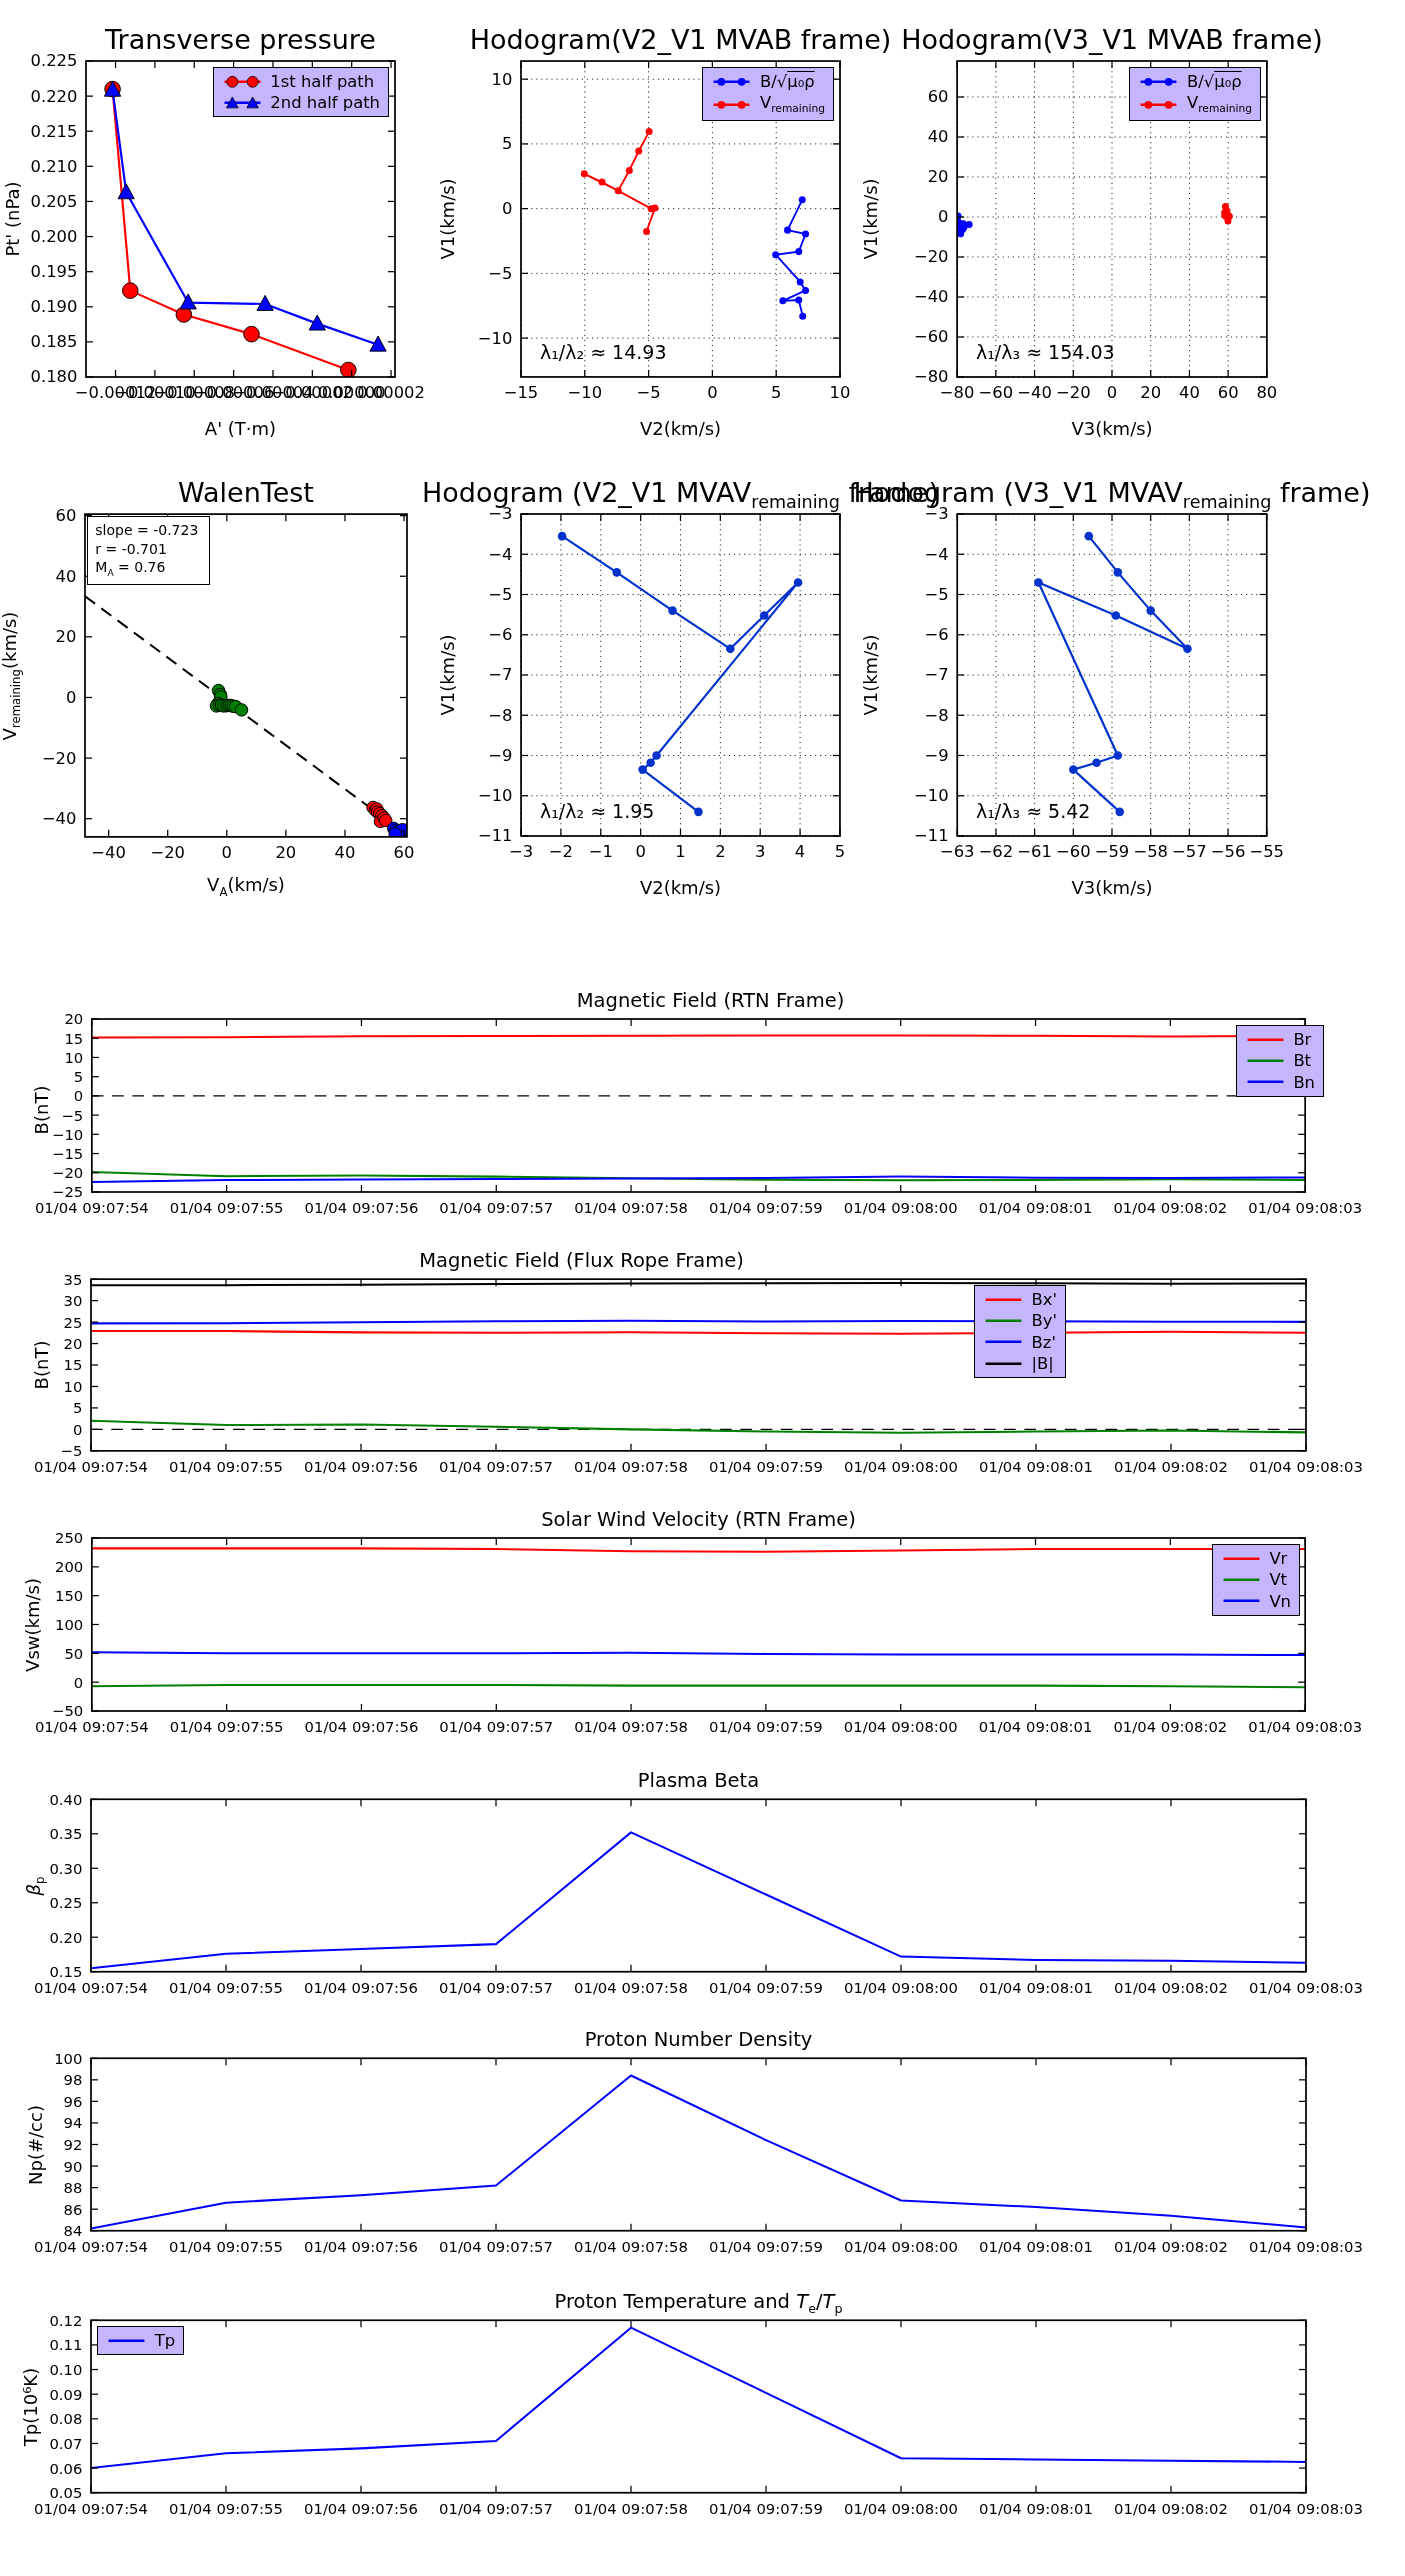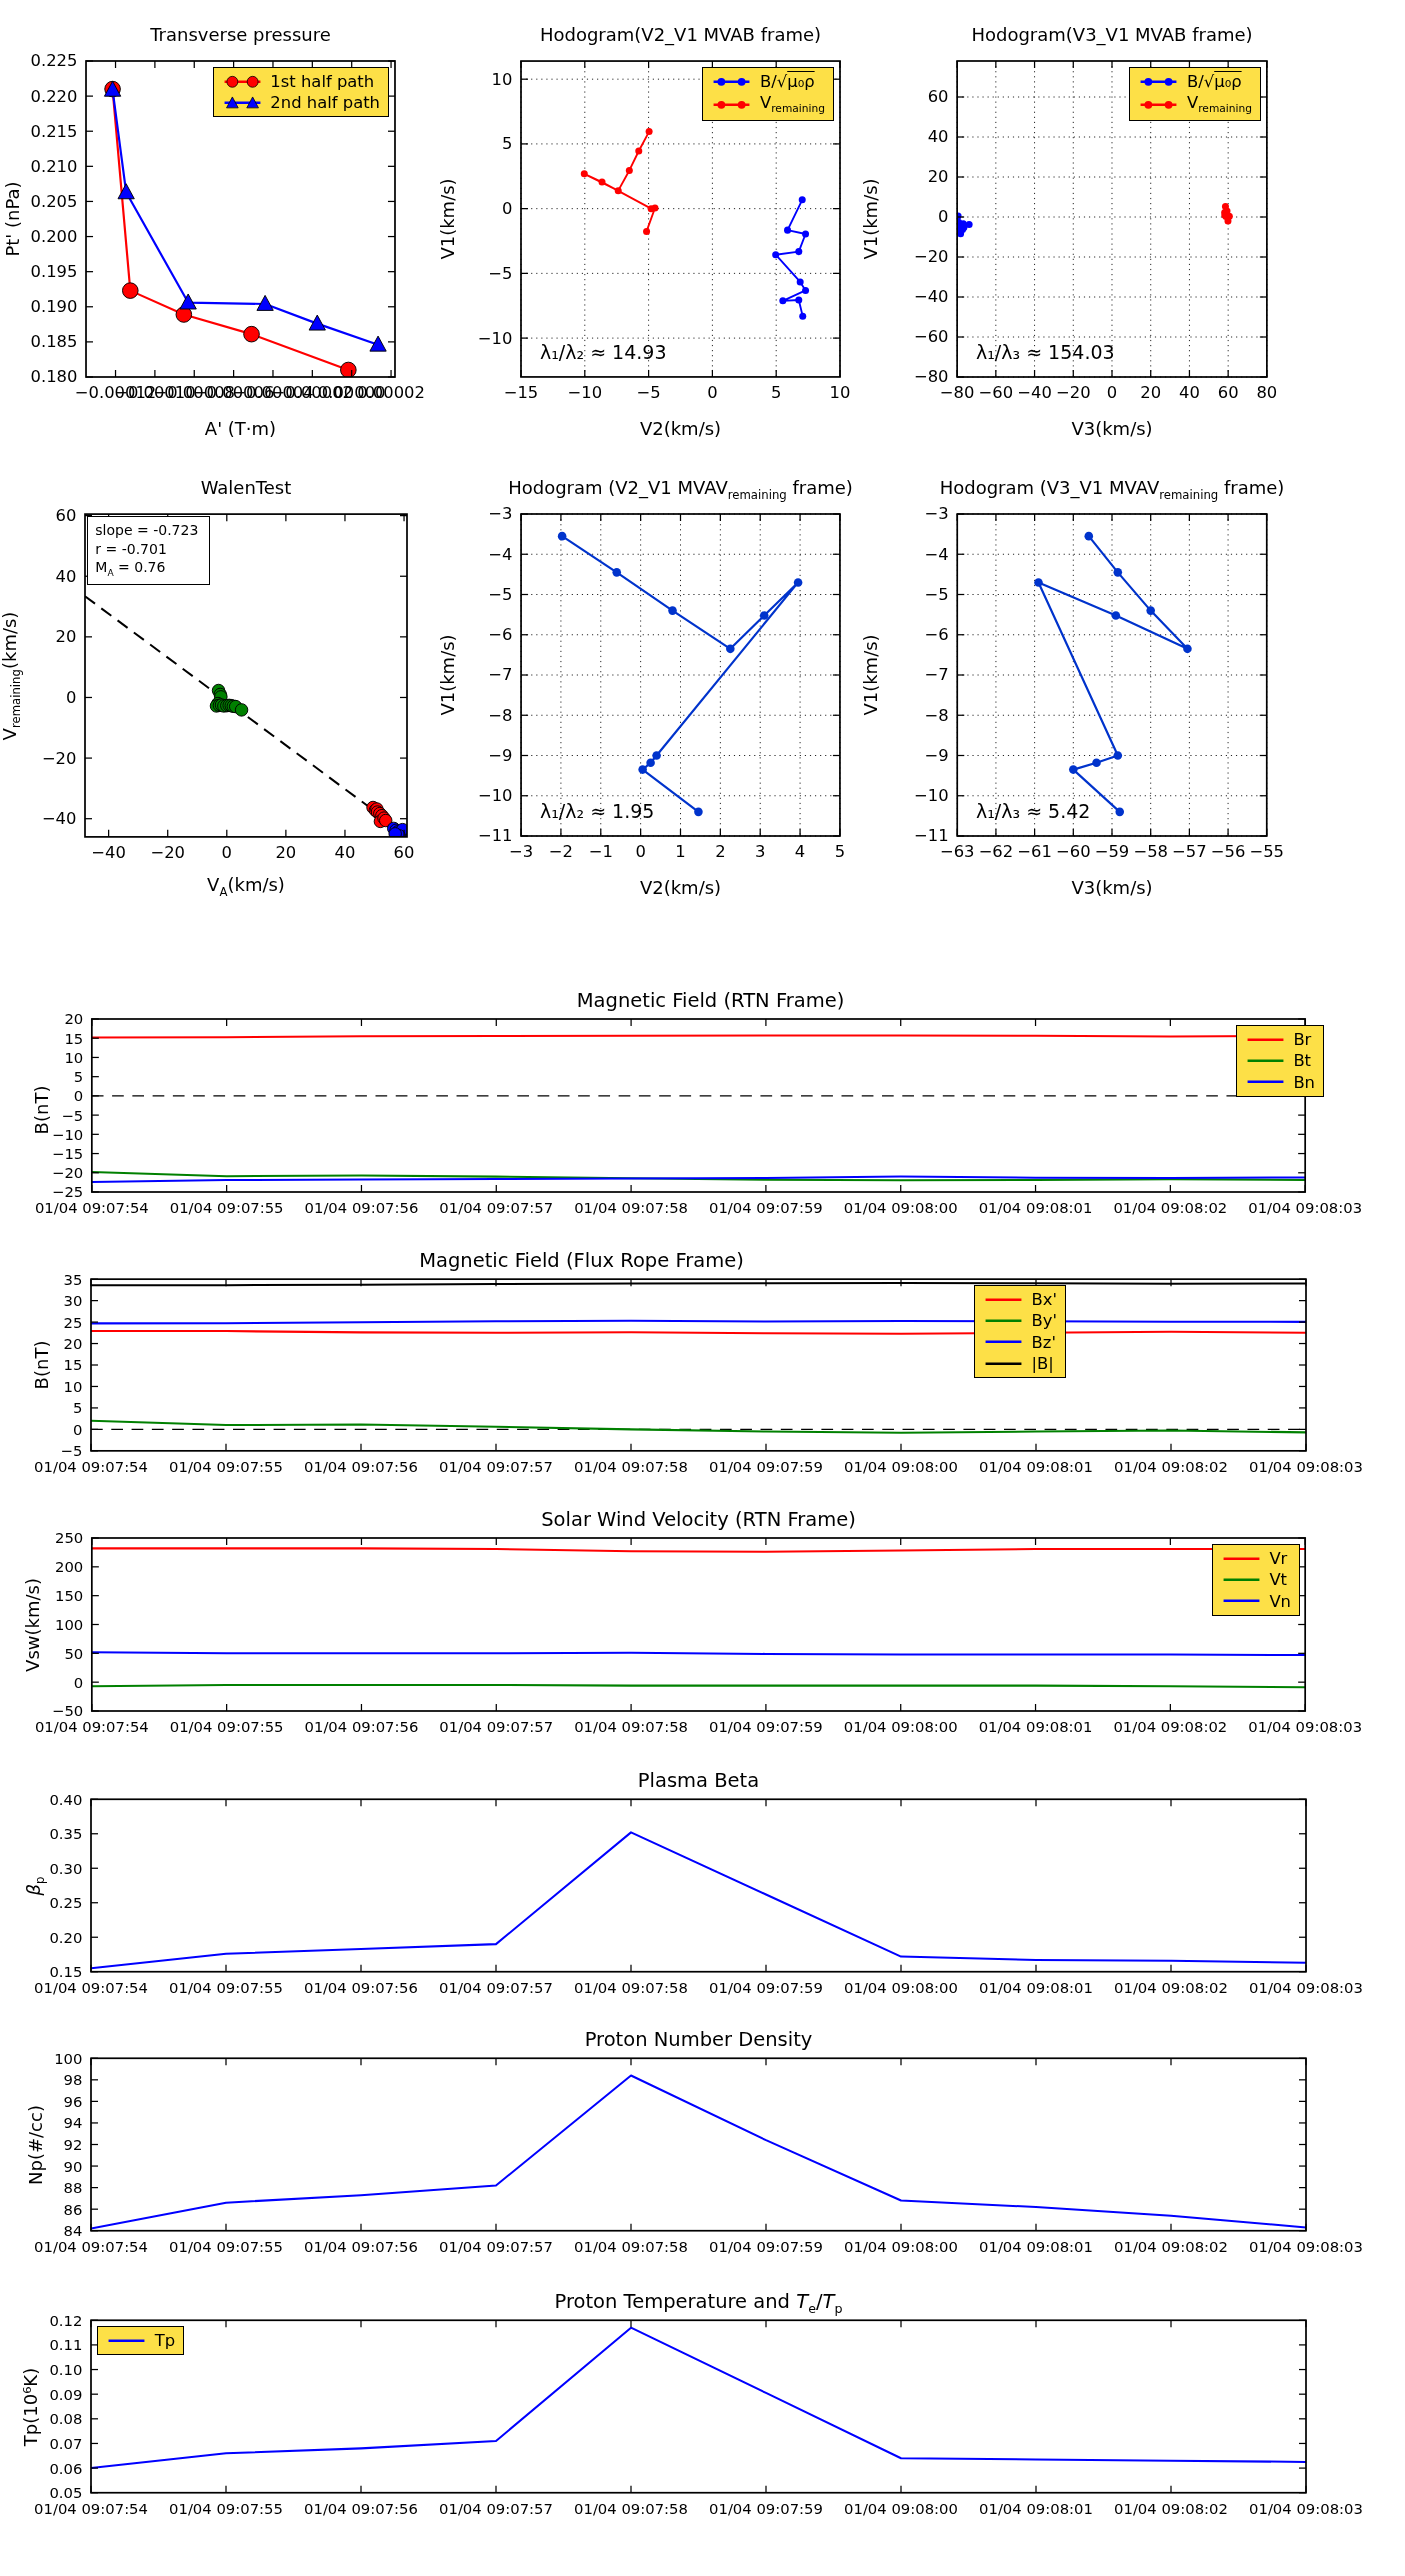--- a/index.html
+++ b/index.html
@@ -2,30 +2,30 @@
 <html style="font-size:12.5px"><head>
 <meta charset="utf-8">
 <style>
   html,body{margin:0;padding:0;}
   body{width:1405px;height:2576px;background:#ffffff;position:relative;
        font-family:"DejaVu Sans",sans-serif;color:#000;}
   .panel{position:absolute;}
   svg.plot{position:absolute;left:0;top:0;overflow:visible;}
   svg text{font-family:"DejaVu Sans",sans-serif;fill:#000;}
   .ptitle{position:absolute;left:50%;transform:translateX(-50%);white-space:nowrap;}
-  .t-top{top:-37px;font-size:18px;}
+  .t-top{top:-37px;font-size:27px;}
   .t-ts{top:-30px;font-size:19.5px;}
   .xlabel{position:absolute;left:50%;bottom:-62px;transform:translateX(-50%);
           font-size:18px;white-space:nowrap;}
   .ylabel{position:absolute;top:50%;transform:translate(-50%,-50%) rotate(-90deg);
           font-size:18px;white-space:nowrap;}
   .note{position:absolute;left:19px;bottom:14px;font-size:19px;white-space:nowrap;}
   .statsbox{position:absolute;left:2.3px;top:2.3px;border:1.6px solid #000;background:#fff;
             padding:3.9px 11px 5.5px 7px;font-size:14px;line-height:1.32;white-space:nowrap;}
-  .legend{position:absolute;border:1.6px solid #000;background:#fde047;padding:3.9px 7.8px;
+  .legend{position:absolute;border:1.6px solid #000;background:#c4b5fd;padding:3.9px 7.8px;
           display:flex;flex-direction:column;gap:2.3px;z-index:5;}
   .legend.tr{top:6.2px;right:6.2px;}
   .legend.tl{top:6.2px;left:6.2px;}
   .lg-item{display:flex;align-items:center;gap:7.8px;font-size:16.4px;white-space:nowrap;}
   sub{font-size:65%;}
 </style>
 </head>
 <body>
 
 <div class="panel" style="left:86px;top:61px;width:309px;height:316px;">

